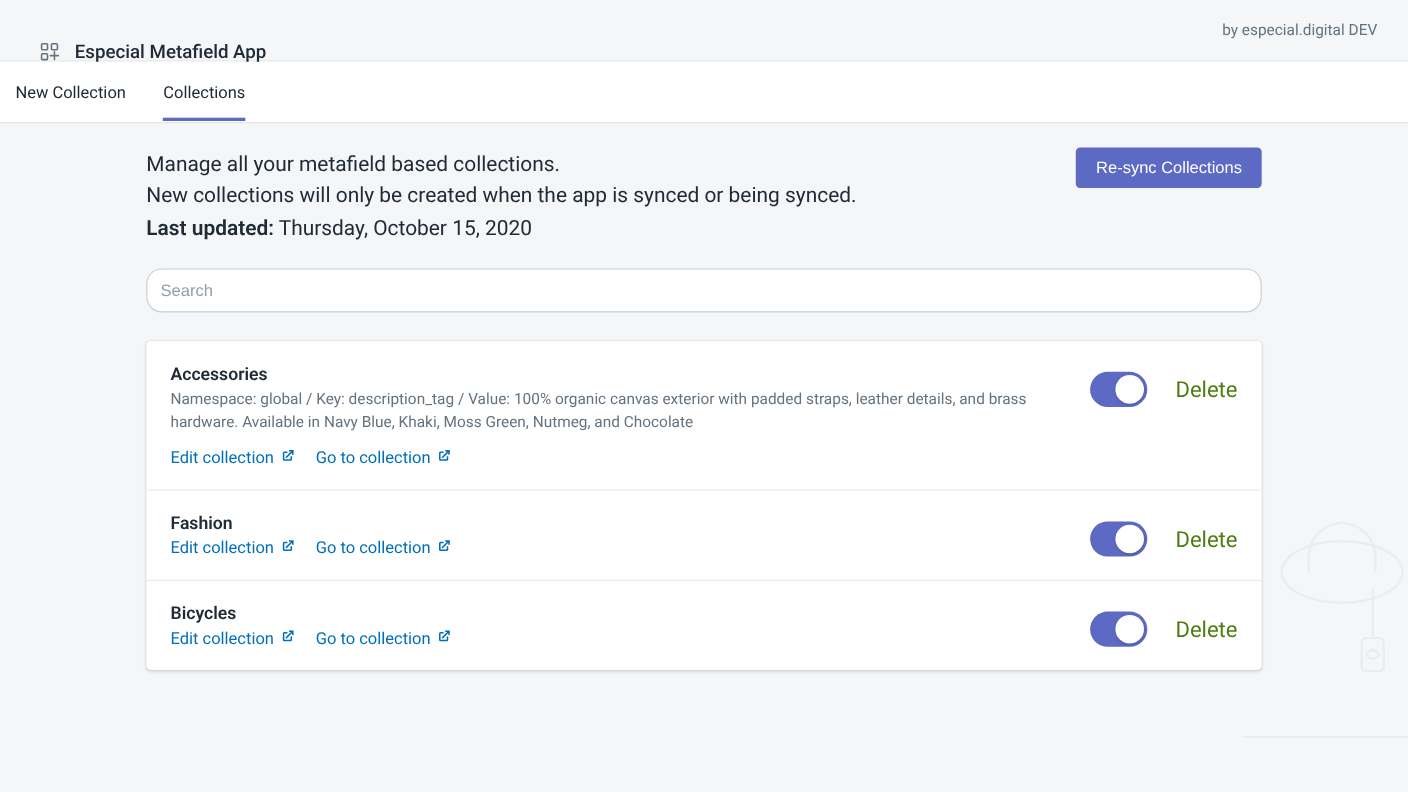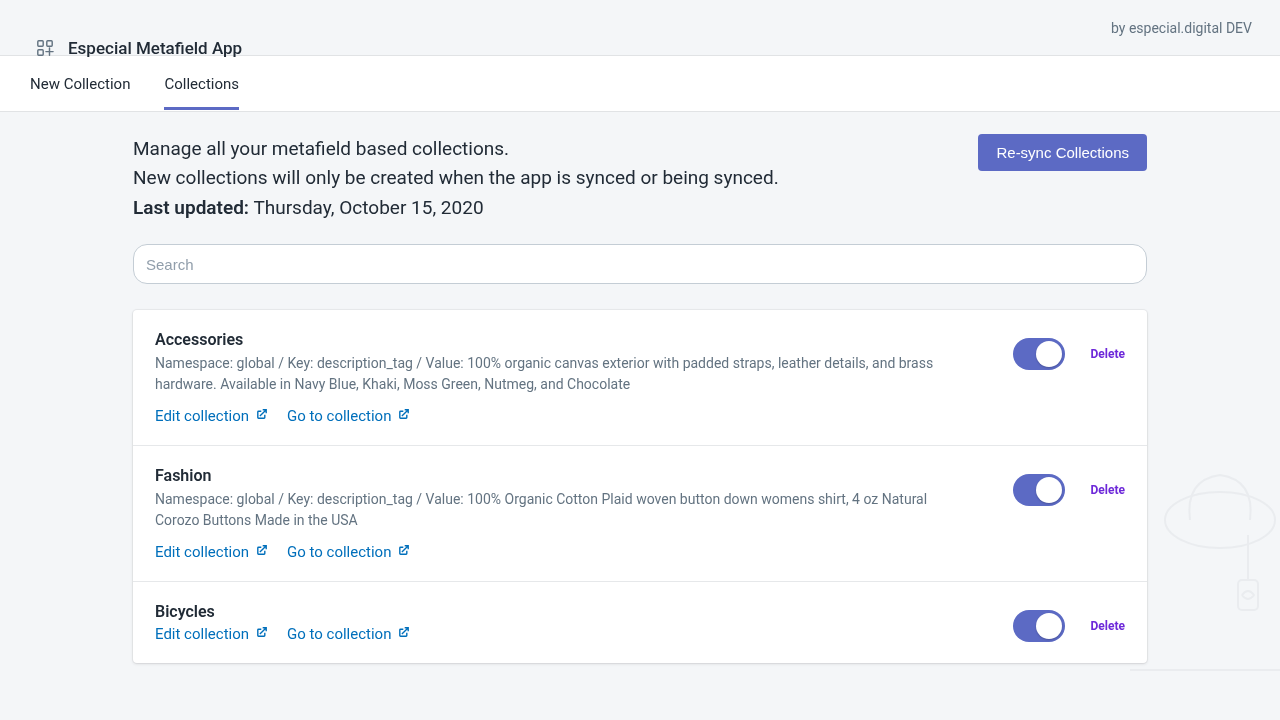--- a/index.html
+++ b/index.html
@@ -16,40 +16,39 @@
     height: 56px;
     background: #f4f6f8;
     border-bottom: 1px solid #e1e3e5;
     display: flex;
     align-items: center;
     padding: 0 28px 0 36px;
     justify-content: space-between;
   }
   .topbar-left {
     display: flex;
-    align-items: center;
     gap: 14px;
     margin-top: 40px;
   }
   .app-icon svg { display: block; }
   .app-title {
     font-size: 17px;
     font-weight: 500;
     color: #212b36;
   }
   .byline {
     font-size: 14px;
     color: #637381;
   }
   .tabbar {
     background: #fff;
     border-bottom: 1px solid #e1e3e5;
     display: flex;
     align-items: center;
-    padding: 0 30px;
+    padding: 0 14px;
     height: 56px;
     gap: 34px;
   }
   .tab {
     font-size: 15px;
     color: #212b36;
     padding: 18px 0 17px 0;
     cursor: pointer;
   }
   .tab.active {
@@ -159,24 +158,23 @@
     width: 26px;
     height: 26px;
     background: #fff;
     border-radius: 50%;
     position: absolute;
     top: 3px;
     right: 3px;
     box-shadow: 0 1px 2px rgba(0,0,0,0.2);
   }
   .delete-link {
-    color: #6d28d9;
-    font-size: 12px;
-    cursor: pointer;
-    font-weight: bold;
+    color: #4d7c0f;
+    font-size: 20px;
+    cursor: pointer;
   }
   .bg-deco {
     position: fixed;
     right: 0;
     bottom: 40px;
     width: 150px;
     height: 220px;
     opacity: 0.35;
     pointer-events: none;
   }
@@ -249,21 +247,20 @@
         <div class="toggle">
             <div class="knob"></div>
           </div>
         <span class="delete-link">Delete</span>
       </div>
     </div>
 
     <div class="item">
       <div class="item-main">
         <div class="item-title">Fashion</div>
-        <div class="item-desc">Namespace: global / Key: description_tag / Value: 100% Organic Cotton Plaid woven button down womens shirt, 4 oz Natural Corozo Buttons Made in the USA</div>
         <div class="item-links">
           <a class="link">
             <span>Edit collection</span>
             <span><svg viewBox="0 0 20 20" fill="currentColor">
                   <path d="M11 3h6v6h-2V6.4l-7.3 7.3-1.4-1.4L13.6 5H11V3zM5 5h4v2H5v8h8v-4h2v4a2 2 0 0 1-2 2H5a2 2 0 0 1-2-2V7a2 2 0 0 1 2-2z"></path>
                 </svg></span>
           </a>
           <a class="link">
             <span>Go to collection</span>
             <span><svg viewBox="0 0 20 20" fill="currentColor">

